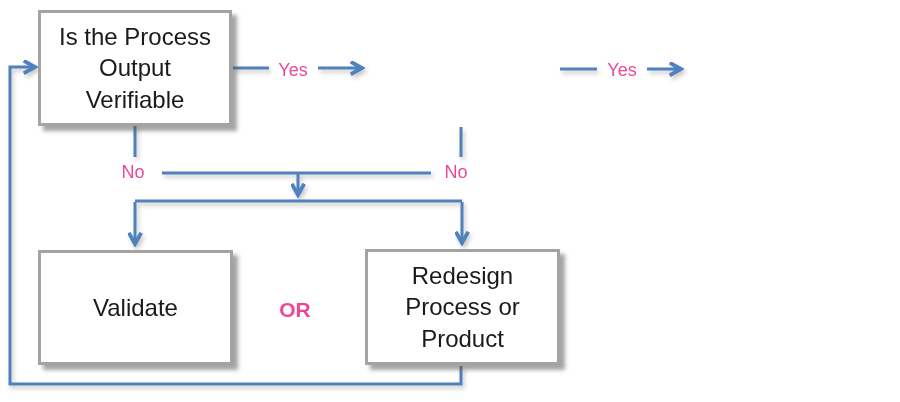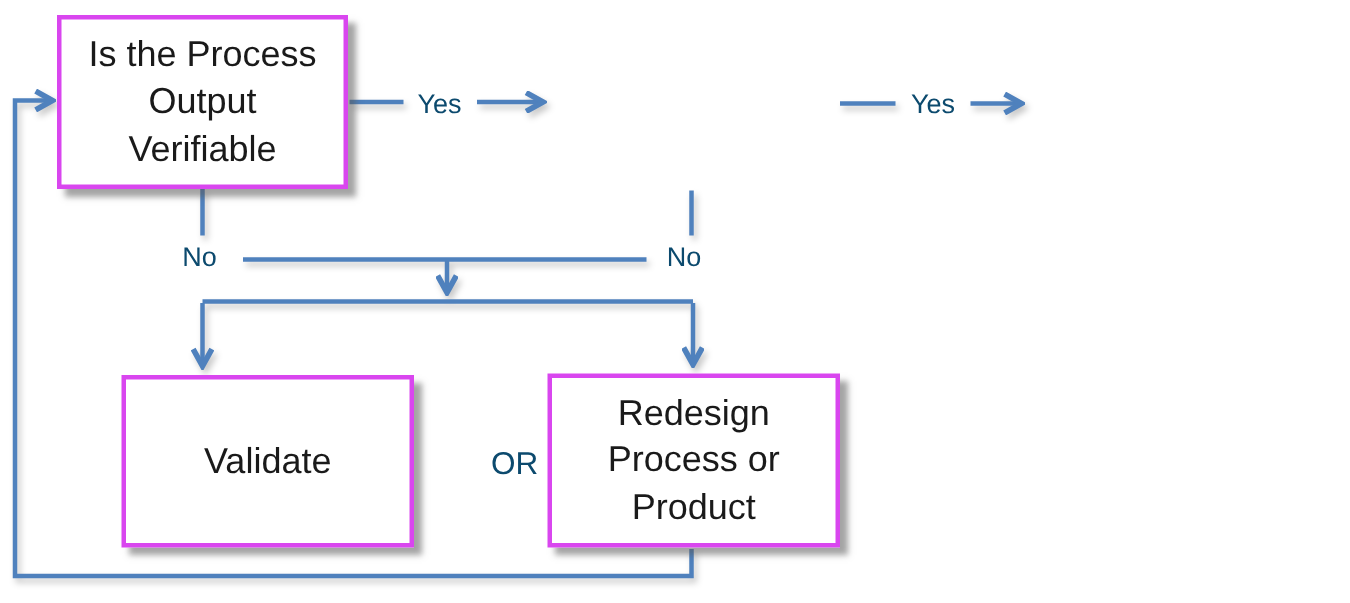--- a/index.html
+++ b/index.html
@@ -21,48 +21,48 @@
     fill: none;
     stroke: #4f81bd;
     stroke-width: 3;
     stroke-linejoin: miter;
     stroke-linecap: butt;
   }
   .node {
     position: absolute;
     box-sizing: border-box;
     background: #ffffff;
-    border: 3px solid #d946ef;
+    border: 3px solid #a3a3a3;
     box-shadow: 5px 5px 4px rgba(90,90,90,0.55);
     display: flex;
     align-items: center;
     justify-content: center;
     text-align: center;
     font-size: 24px;
     line-height: 1.3;
     color: #1a1a1a;
     white-space: pre-line;
   }
   #node-q1       { left: 38px;  top: 10px;  width: 194px; height: 116px; }
   #node-q2       { left: 365px; top: 10px;  width: 194px; height: 117px; }
   #node-verify   { left: 683px; top: 10px;  width: 194px; height: 117px; }
-  #node-validate { left: 38px;  top: 250px; width: 195px; height: 115px; margin-left: 43px; }
+  #node-validate { left: 38px;  top: 250px; width: 195px; height: 115px; }
   #node-redesign { left: 365px; top: 249px; width: 195px; height: 116px; }
   .edge-label {
     position: absolute;
     transform: translate(-50%, -50%);
     font-size: 18px;
-    color: #0c4a6e;
+    color: #ec4899;
     white-space: nowrap;
   }
   #label-yes1 { left: 293px; top: 70px; }
   #label-yes2 { left: 622px; top: 70px; }
   #label-no1  { left: 133px; top: 172px; }
   #label-no2  { left: 456px; top: 172px; }
-  #label-or   { left: 295px; top: 310px; font-size: 21px; font-weight: normal; margin-left: 48px; }
+  #label-or   { left: 295px; top: 310px; font-size: 21px; font-weight: bold; }
 </style>
 </head>
 <body>
 
 <div class="canvas">
 
   <svg class="edges" viewBox="0 0 900 402" xmlns="http://www.w3.org/2000/svg">
     <defs>
       <marker id="arrowhead" viewBox="0 0 12 12" refX="10" refY="6" markerWidth="15" markerHeight="15" orient="auto" markerUnits="userSpaceOnUse">
         <path d="M1,1 L10,6 L1,11" fill="none" stroke="#4f81bd" stroke-width="2.6" stroke-linecap="round"></path>

